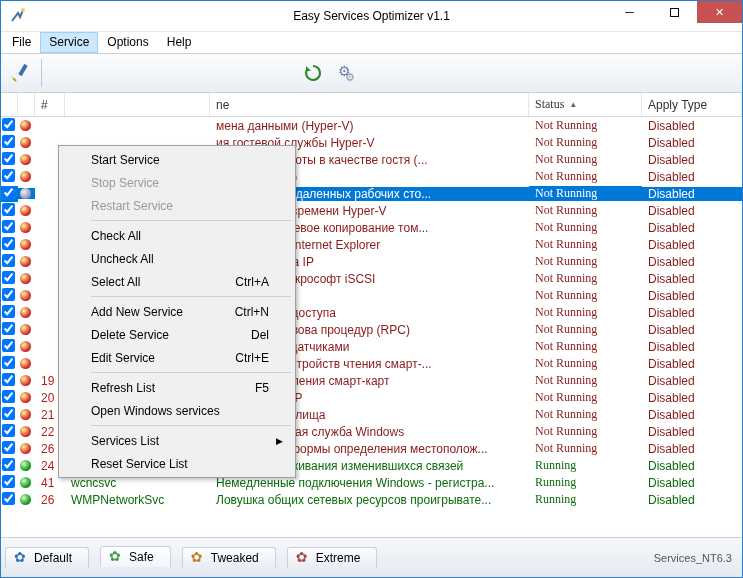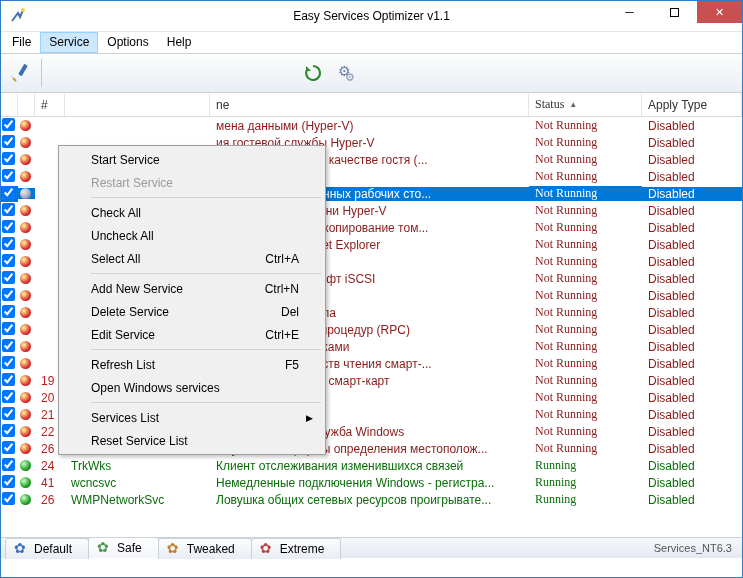--- a/index.html
+++ b/index.html
@@ -42,35 +42,35 @@
   .row .cell.c-led { padding: 0 2px; }
   .row .cell.c-num { color: #b91c1c; }
   .row.red  { color: #8b1a1a; }
   .row.green{ color: #0a6d0a; }
   .row input[type=checkbox] { width: 13px; height: 13px; }
   .led { width: 11px; height: 11px; border-radius: 50%; display: block; }
   .led.red   { background: radial-gradient(circle at 35% 35%, #ff9, #e03030 60%, #701010); }
   .led.green { background: radial-gradient(circle at 35% 35%, #cfc, #20a020 60%, #0a500a); }
   .led.grey  { background: radial-gradient(circle at 35% 35%, #eee, #a0a0c0 60%, #606080); }
 
-  .bottom-tabs { height: 21px; background: linear-gradient(#f6f8fb, #e4e9f1); border-top: 1px solid #c9d1dd; display: flex; align-items: center; padding-left: 4px; gap: 0; font-size: 12px; }
+  .bottom-tabs { height: 40px; background: linear-gradient(#f6f8fb, #e4e9f1); border-top: 1px solid #c9d1dd; display: flex; align-items: center; padding-left: 4px; gap: 12px; font-size: 12px; }
   .bottom-tabs .btab { padding: 3px 16px 3px 8px; border: 1px solid #c9d1dd; border-bottom: none; background: linear-gradient(#fdfdfd, #e8edf4); border-radius: 3px 3px 0 0; margin-right: -1px; display: flex; align-items: center; gap: 6px; }
   .bottom-tabs .btab.active { background: linear-gradient(#fff, #f2f5fa); position: relative; top: -1px; }
   .bottom-tabs .spacer { flex: 1; }
   .bottom-tabs .status-label { color: #555; padding-right: 10px; font-size: 11px; }
 
   .gear { position: relative; width: 14px; height: 14px; }
   .gear::before { content: "✿"; font-size: 14px; color: #888; position: absolute; left: 0; top: -2px; }
   .gear.blue::before { color: #3b6fb5; }
   .gear.orange::before { color: #c08028; }
   .gear.red::before { color: #b04545; } 
   .gear.green::before { color: #4a9a4a; }
 
   
-  .context-menu { position: absolute; left: 57px; top: 52px; width: 268px; background: #f0f0f0; border: 1px solid #a0a0a0; box-shadow: 2px 2px 4px rgba(0,0,0,0.25); padding: 2px; z-index: 50; }
+  .context-menu { position: absolute; left: 57px; top: 52px; width: 238px; background: #f0f0f0; border: 1px solid #a0a0a0; box-shadow: 2px 2px 4px rgba(0,0,0,0.25); padding: 2px; z-index: 50; }
   .context-menu .gutter { position: absolute; left: 2px; top: 2px; bottom: 2px; width: 26px; background: #f0f0f0; }
   .context-menu .cm-item { display: flex; align-items: center; height: 23px; padding-left: 30px; padding-right: 10px; font-size: 12px; color: #000; position: relative; }
   .context-menu .cm-item.disabled { color: #9a9a9a; }
   .context-menu .cm-item .shortcut { position: absolute; right: 24px; margin-left: 36px; }
   .context-menu .cm-item .arrow { position: absolute; right: 10px; font-size: 9px; }
   .context-menu .cm-sep { height: 1px; background: #d0d0d0; margin: 3px 2px 3px 30px; }
 </style>
 </head>
 <body>
 
@@ -383,20 +383,21 @@
         <span class="cell c-key">WMPNetworkSvc</span>
         <span class="cell c-name">Ловушка общих сетевых ресурсов проигрывате...</span>
         <span class="cell c-status">Running</span>
         <span class="cell c-apply">Disabled</span>
       </div>
     </div>
 
   <div class="context-menu" id="cmenu">
     <div class="gutter"></div>
   <div class="cm-item">Start Service</div>
+      <div class="cm-item disabled">Stop Service</div>
       <div class="cm-item disabled">Restart Service</div>
       <div class="cm-sep"></div>
       <div class="cm-item">Check All</div>
       <div class="cm-item">Uncheck All</div>
       <div class="cm-item">Select All<span class="shortcut">Ctrl+A</span></div>
       <div class="cm-sep"></div>
       <div class="cm-item">Add New Service<span class="shortcut">Ctrl+N</span></div>
       <div class="cm-item">Delete Service<span class="shortcut">Del</span></div>
       <div class="cm-item">Edit Service<span class="shortcut">Ctrl+E</span></div>
       <div class="cm-sep"></div>

